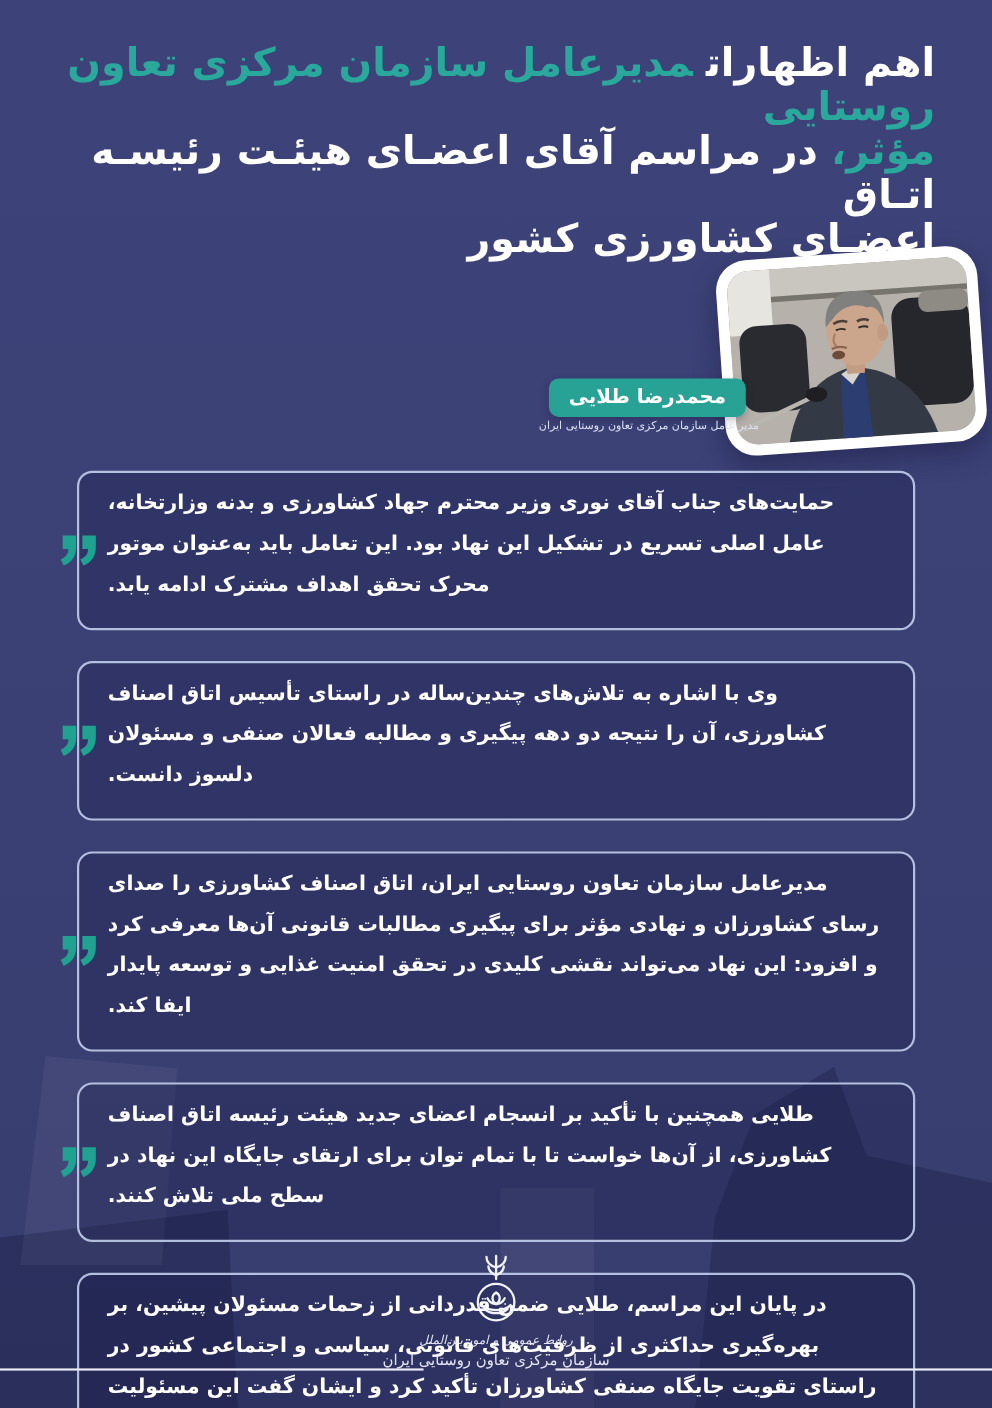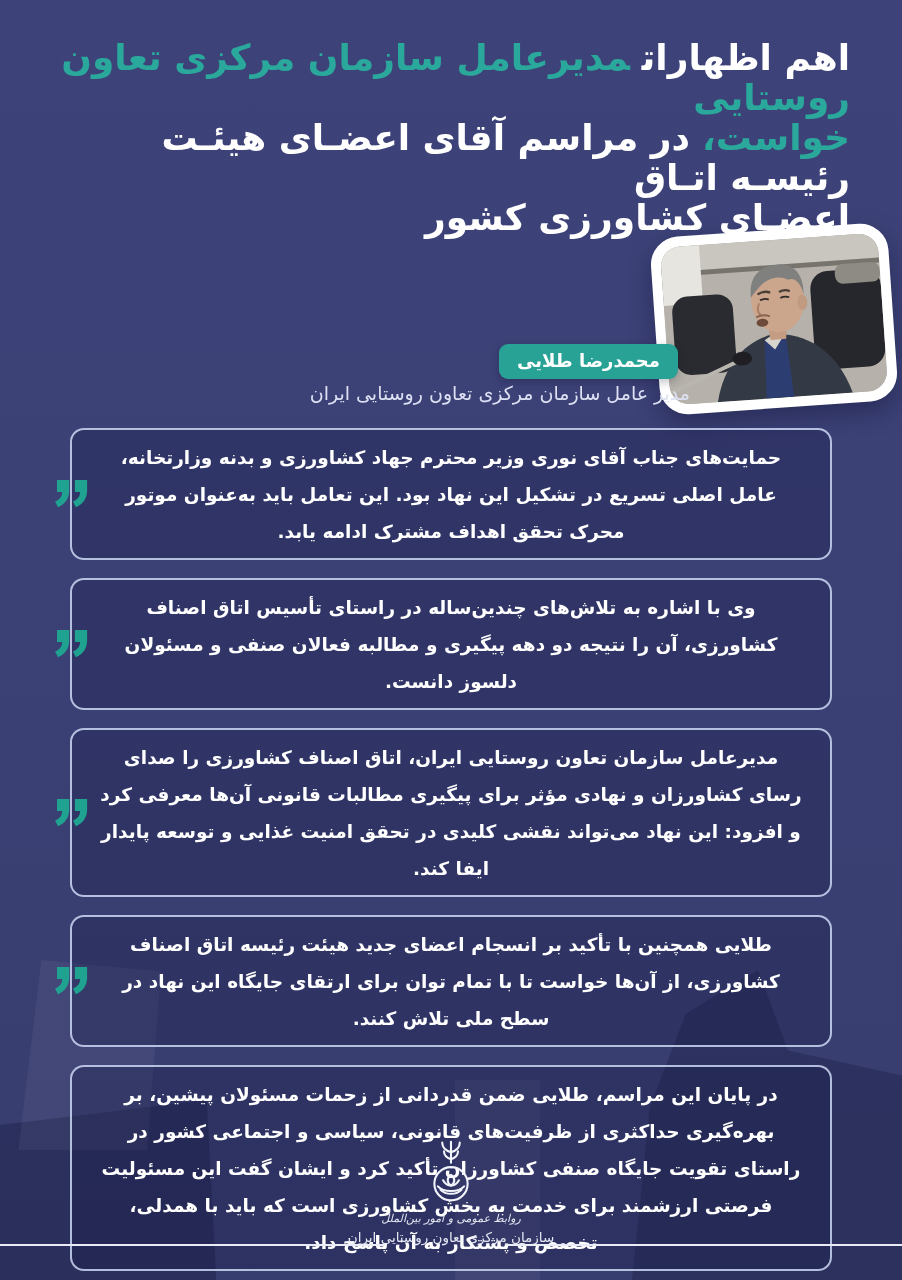--- a/index.html
+++ b/index.html
@@ -62,37 +62,37 @@
   }
   .name-badge {
     position:absolute; top:344px; right:224px; z-index:4;
     background:#29a296; color:#ffffff;
     font-weight:bold; font-size:18px;
     padding:6px 18px 8px 18px; border-radius:9px;
     box-shadow:0 3px 8px rgba(10,12,40,0.25);
   }
   .speaker-role {
     position:absolute; top:382px; right:212px; z-index:4;
-    color:#dde1f3; font-size:19px; letter-spacing:0;
+    color:#dde1f3; font-size:10px; letter-spacing:0;
   }
 
   
   .cards {
     position:absolute; top:428px; right:70px; left:70px; z-index:2;
   }
   .card {
     position:relative;
     border:2px solid rgba(205,216,245,0.85);
     border-radius:14px;
     background:rgba(22,27,68,0.30);
-    padding:9px 26px 8px 26px;
-    margin-bottom:18px;
+    padding:9px 26px 21px 26px;
+    margin-bottom:28px;
     color:#ffffff; font-weight:bold;
     font-size:18.5px; line-height:37px;
-    text-align:center;
+    text-align:left;
   }
   .quote-mark {
     position:absolute; left:-17px; top:50%; transform:translateY(-50%);
     z-index:3; line-height:0;
   }
 
   
   .footer { position:absolute; left:0; right:0; bottom:0; height:150px; z-index:3; }
   .footer-logo {
     position:absolute; left:50%; transform:translateX(-50%);
@@ -116,21 +116,21 @@
   <div class="bg-shape bg-meeting-left"></div>
   <div class="bg-shape bg-meeting-left2"></div>
   <div class="bg-shape bg-figure-right"></div>
   <div class="bg-shape bg-strip-center"></div>
 
   <div class="title">
     <div>
       <span class="w seg">اهم اظهارات</span><span class="t">مدیرعامل سازمان مرکزی تعاون روستایی</span>
     </div>
     <div>
-      <span class="t seg">خواست،</span><span class="w">در مراسم آقای اعضـای هیئـت رئیسـه اتـاق</span>
+      <span class="t seg">مؤثر،</span><span class="w">در مراسم آقای اعضـای هیئـت رئیسـه اتـاق</span>
     </div>
     <div>
       <span class="w">اعضـای کشاورزی کشور</span>
     </div>
   </div>
 
   <div class="photo-frame">
     <div class="photo-inner">
       <svg width="100%" height="100%" viewBox="0 0 222 162" preserveAspectRatio="xMidYMid slice">
         <rect x="0" y="0" width="222" height="162" fill="#b6b2ab"></rect>

